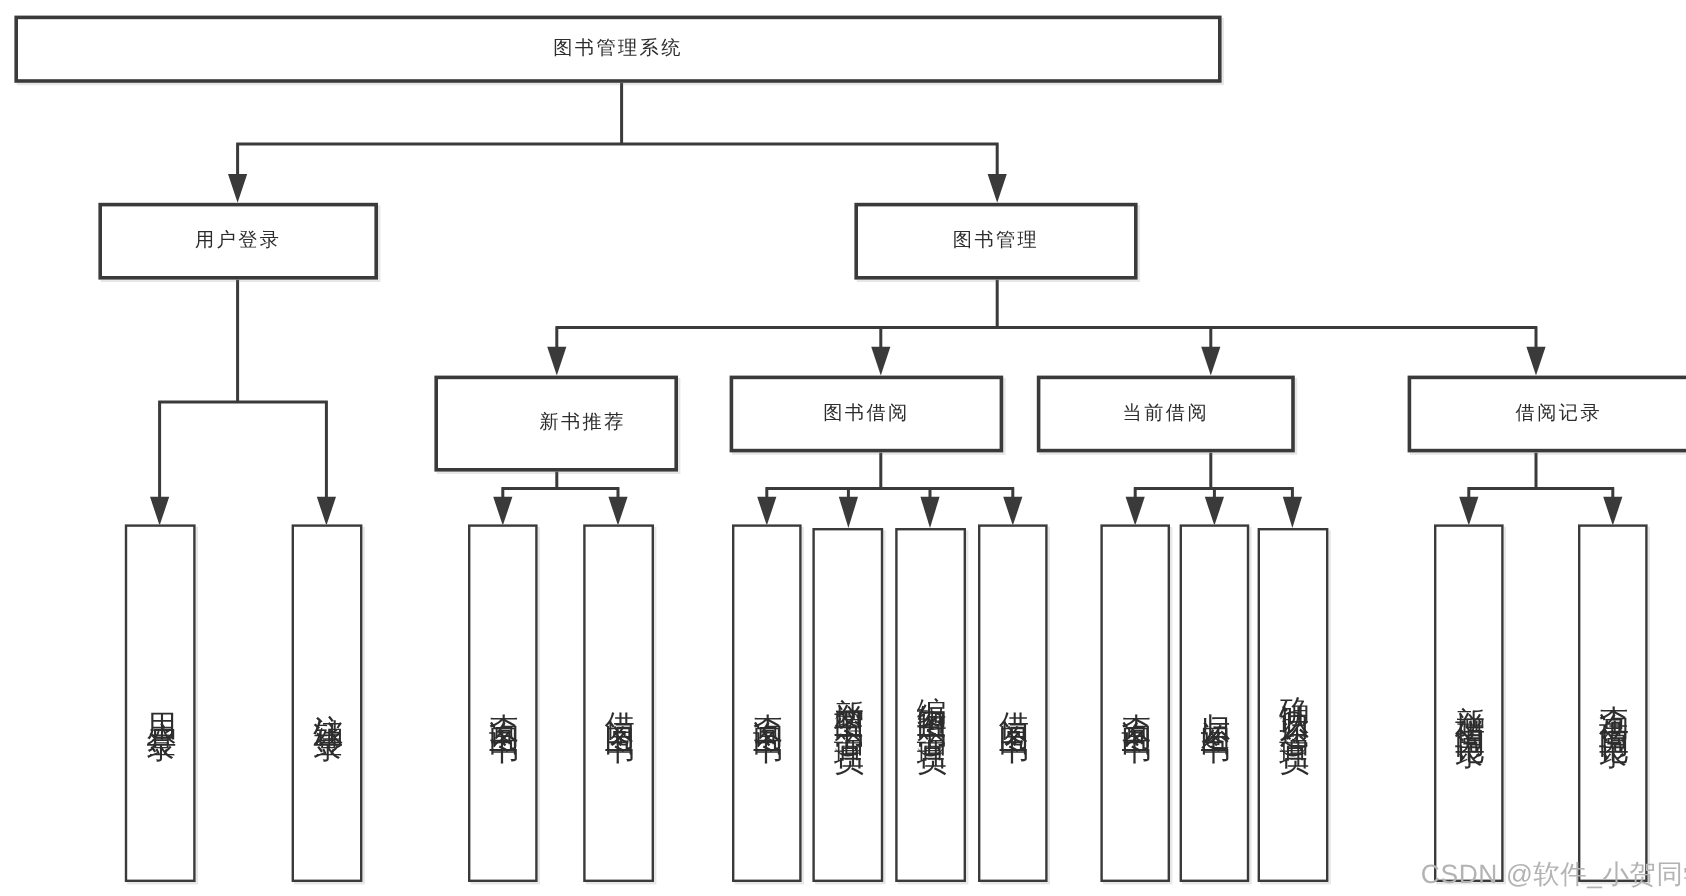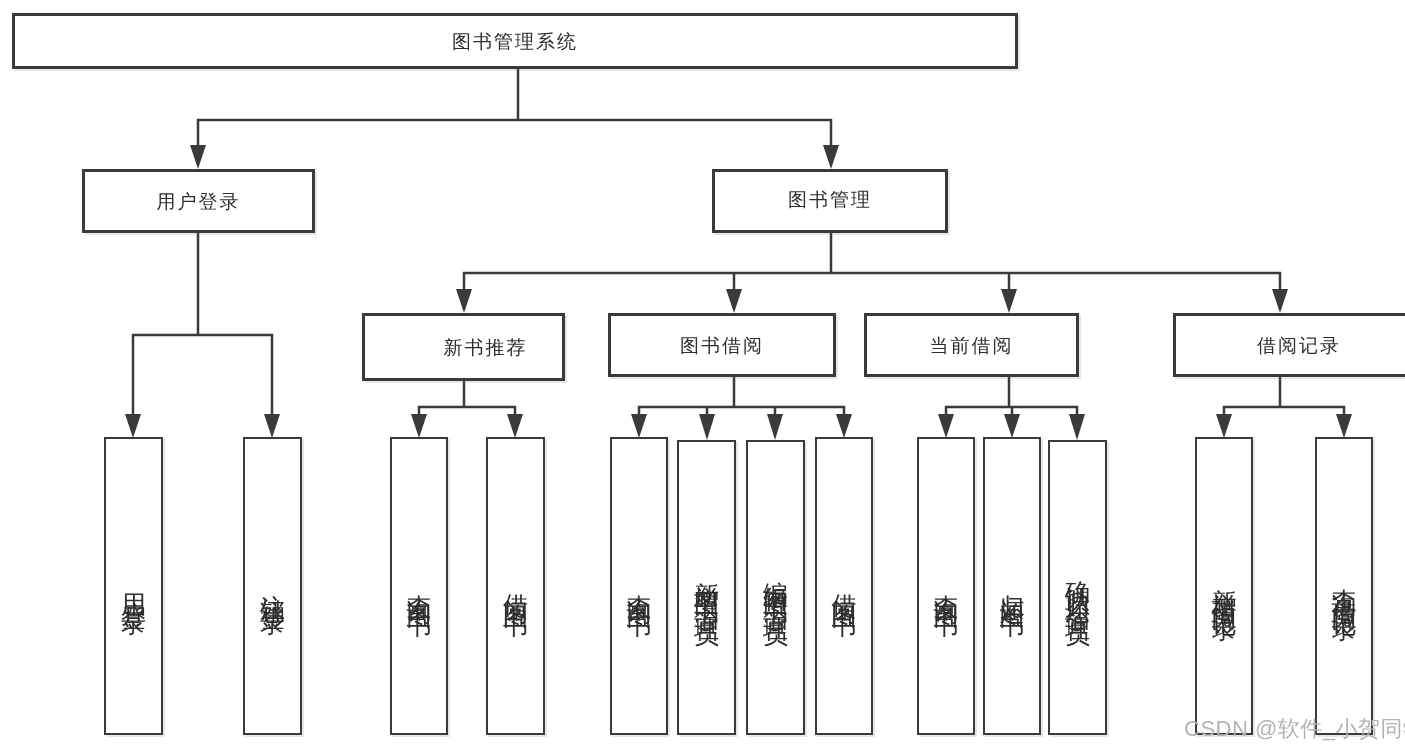--- a/index.html
+++ b/index.html
@@ -29,21 +29,21 @@
     box-sizing: border-box;
     background: #ffffff;
     border: 3px solid #3a3a3a;
     display: flex;
     align-items: center;
     justify-content: center;
     color: #2d2d2d;
     box-shadow: 2px 2px 0 rgba(120,120,120,0.18);
   }
   .node.h span {
-    font-size: 19px;
+    font-size: 16px;
     letter-spacing: 2px;
     white-space: nowrap;
     line-height: 1;
   }
   .node.v {
     border-width: 2.5px;
   }
   .node.v span {
     writing-mode: vertical-rl;
     font-size: 25px;
@@ -110,25 +110,25 @@
     </g>
   </svg>
 
   <div class="node h" style="left:12px; top:13px; width:1006px; height:56px;">
     <span>图书管理系统</span>
   </div>
 
   <div class="node h" style="left:82px; top:169px; width:233px; height:64px;">
     <span>用户登录</span>
   </div>
-  <div class="node h" style="left:712px; top:169px; width:236px; height:64px;font-family:Liberation Mono, monospace;">
+  <div class="node h" style="left:712px; top:169px; width:236px; height:64px;">
     <span>图书管理</span>
   </div>
 
-  <div class="node h" style="left:362px; top:313px; width:203px; height:68px;padding-left:44px;">
+  <div class="node h" style="left:362px; top:313px; width:203px; height:80px;padding-left:44px;">
     <span>新书推荐</span>
   </div>
   <div class="node h" style="left:608px; top:313px; width:228px; height:64px;">
     <span>图书借阅</span>
   </div>
   <div class="node h" style="left:864px; top:313px; width:215px; height:64px;">
     <span>当前借阅</span>
   </div>
   <div class="node h" style="left:1173px; top:313px; width:252px; height:64px;font-family:Liberation Serif, serif;">
     <span>借阅记录</span>

